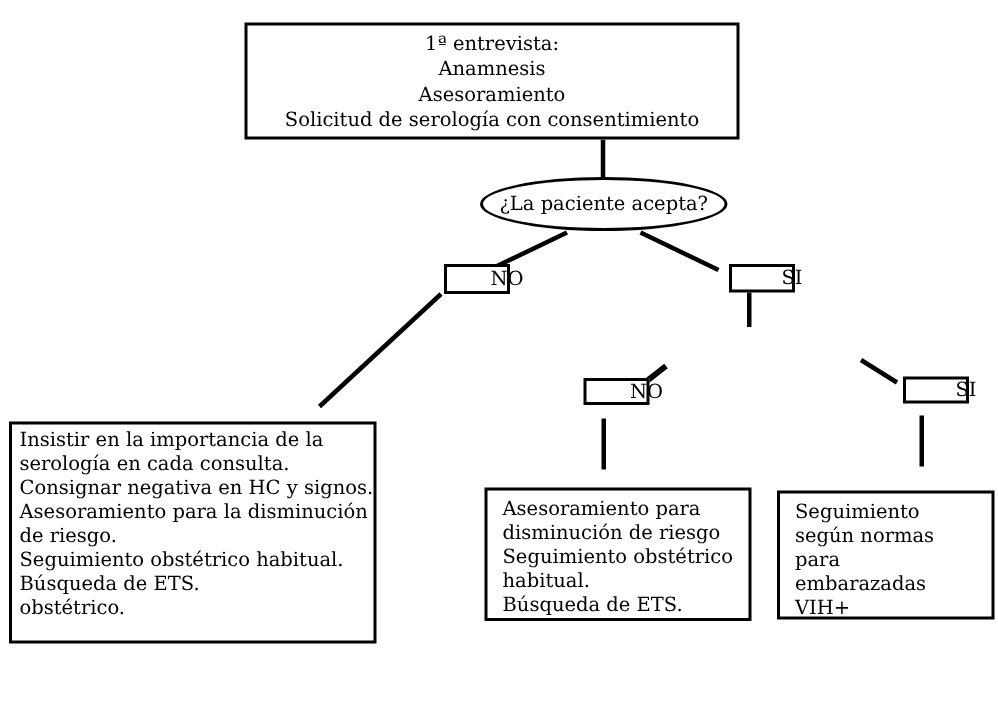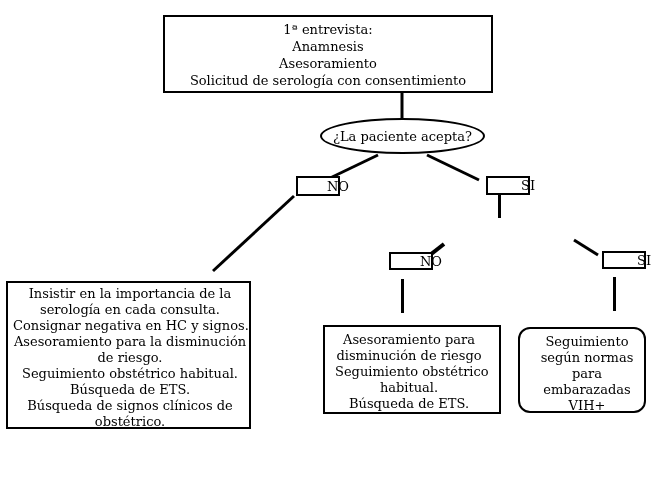--- a/index.html
+++ b/index.html
@@ -17,21 +17,20 @@
     left: 0; top: 0;
     width: 665px; height: 479px;
     pointer-events: none;
   }
   .box {
     position: absolute;
     border: 2px solid #000000;
     background: #ffffff;
     font-size: 13px;
     box-sizing: border-box;
-    text-align: center;
   }
   .tline { white-space: nowrap; }
   .center { text-align: center; }
   .decision {
     position: absolute;
     border: 2px solid #000000;
     background: #ffffff;
     font-size: 13px;
     display: flex;
     align-items: center;
@@ -58,22 +57,22 @@
   }
   .refusal-box {
     left: 6px; top: 281px; width: 245px; height: 148px;
     padding: 3px 2px 0 5px; line-height: 16px;
   }
   .negative-box {
     left: 323px; top: 325px; width: 178px; height: 89px;
     padding: 5px 16px 0 10px; line-height: 16px;
   }
   .positive-box {
-    left: 518px; top: 327px; width: 128px; height: 86px;
-    padding: 5px 0 0 10px; line-height: 16px; border-radius: 12px;
+    left: 518px; top: 327px; width: 145px; height: 86px;
+    padding: 5px 0 0 10px; line-height: 16px;
   }
   .decision-accept { left: 320px; top: 118px; width: 165px; height: 36px; }
   .decision-result { left: 428px; top: 217px; width: 148px; height: 26px; }
   .tag-no1 { left: 296px; top: 176px; width: 28px; height: 20px; }
   .tag-si1 { left: 486px; top: 176px; width: 27px; height: 19px; }
   .tag-no2 { left: 389px; top: 252px; width: 27px; height: 18px; }
   .tag-si2 { left: 602px; top: 251px; width: 27px; height: 18px; }
 </style>
 </head>
 <body>
@@ -121,21 +120,20 @@
   </div>
 
   <div class="box refusal-box">
     <div class="tline">Insistir en la importancia de la</div>
     <div class="tline">serología en cada consulta.</div>
     <div class="tline">Consignar negativa en HC y signos.</div>
     <div class="tline">Asesoramiento para la disminución</div>
     <div class="tline">de riesgo.</div>
     <div class="tline">Seguimiento obstétrico habitual.</div>
     <div class="tline">Búsqueda de ETS.</div>
-    <div class="tline">Búsqueda de signos clínicos de</div>
     <div class="tline">obstétrico.</div>
   </div>
 
   <div class="box negative-box">
     <div class="tline">Asesoramiento para</div>
     <div class="tline">disminución de riesgo</div>
     <div class="tline">Seguimiento obstétrico</div>
     <div class="tline">habitual.</div>
     <div class="tline">Búsqueda de ETS.</div>
   </div>

